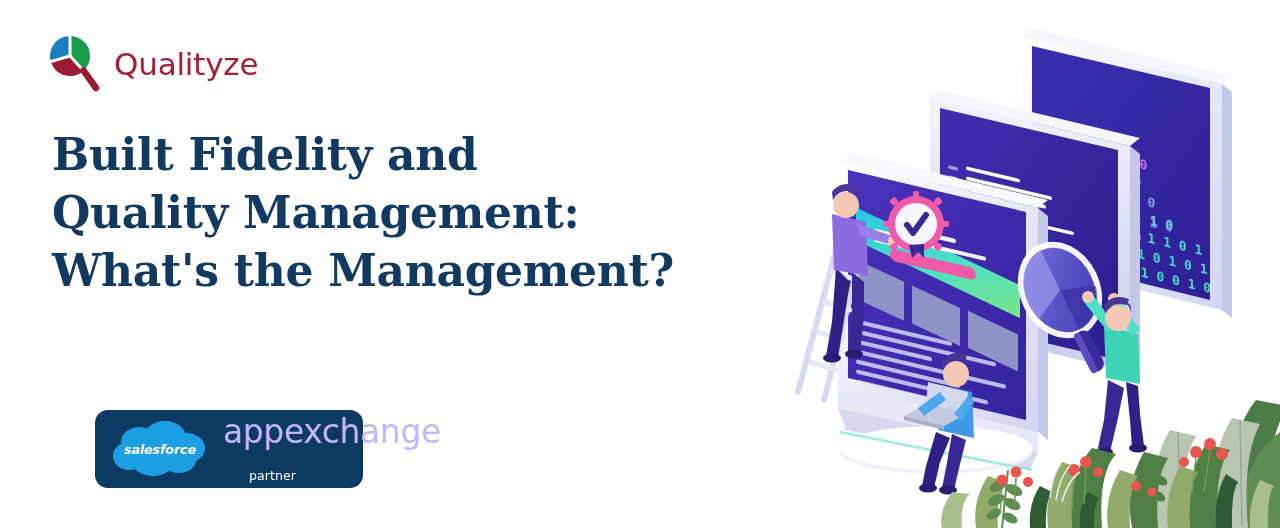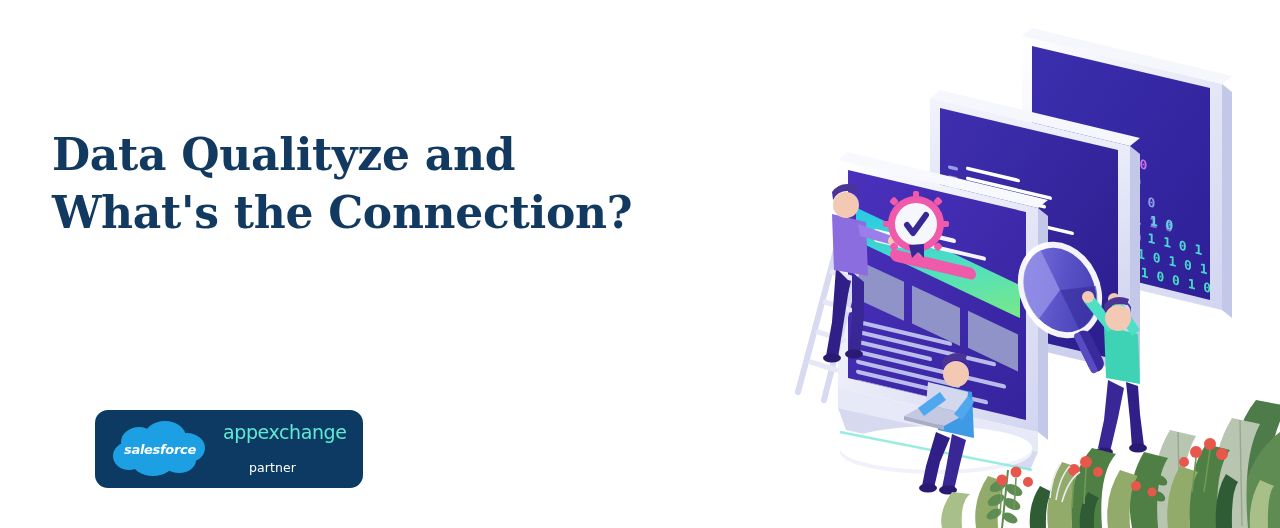--- a/index.html
+++ b/index.html
@@ -98,23 +98,23 @@
     font-size: 13px;
     font-weight: 700;
     font-style: italic;
     color: #ffffff;
     letter-spacing: -0.3px;
     padding-top: 1px;
   }
   .sf-right { margin-left: 12px; display: flex; flex-direction: column; }
   .sf-appexchange {
     font-family: "DejaVu Sans", sans-serif;
-    font-size: 19px;
+    font-size: 33px;
     font-weight: 400;
-    color: #5eead4;
+    color: #c4b5fd;
     line-height: 1.05;
     letter-spacing: -0.4px;
   }
   .sf-partner {
     font-family: "DejaVu Sans", sans-serif;
     font-size: 12.5px;
     font-weight: 400;
     color: #ffffff;
     margin-top: 18px;
     margin-left: 26px;
@@ -131,24 +131,47 @@
   }
   .illustration svg { display: block; width: 540px; height: 528px; }
 </style>
 </head>
 <body>
 
 <div class="banner">
 
   <div class="left-content">
 
+    <div class="logo-row">
+      <span class="logo-mark">
+        <svg viewBox="0 0 54 56" width="54" height="56" aria-hidden="true">
+
+          <g transform="translate(22,20)">
+
+            <path d="M0,0 L0,-20 A20,20 0 0,0 -19.2,5.6 Z" fill="#1a7ec2"></path>
+
+            <path d="M0,0 L0,-20 A20,20 0 0,1 13.5,14.8 Z" fill="#189a4a"></path>
+
+            <path d="M0,0 L13.5,14.8 A20,20 0 0,1 -19.2,5.6 Z" fill="#9b1b33"></path>
+
+            <path d="M0,0 L0,-21" stroke="#ffffff" stroke-width="3" fill="none" stroke-linecap="round"></path>
+            <path d="M0,0 L14.2,15.6" stroke="#ffffff" stroke-width="3" fill="none" stroke-linecap="round"></path>
+            <path d="M0,0 L-20.2,5.9" stroke="#ffffff" stroke-width="3" fill="none" stroke-linecap="round"></path>
+          </g>
+
+          <path d="M35.5,34.5 L48,52" stroke="#9b1b33" stroke-width="6.5" stroke-linecap="round" fill="none"></path>
+        </svg>
+      </span>
+      <span class="logo-word">Qualityze</span>
+    </div>
 
     <h1 class="headline">
-      <span class="hl-line">Data Qualityze and</span>
-      <span class="hl-line">What's the Connection?</span>
+      <span class="hl-line">Built Fidelity and</span>
+      <span class="hl-line">Quality Management:</span>
+      <span class="hl-line">What's the Management?</span>
     </h1>
 
 
     <div class="sf-badge">
       <span class="sf-cloud-wrap">
         <svg class="sf-cloud" viewBox="0 0 102 58" aria-hidden="true">
           <g fill="#1ca0e3">
             <ellipse cx="30" cy="22" rx="18" ry="15"></ellipse>
             <ellipse cx="56" cy="17" rx="21" ry="16"></ellipse>
             <ellipse cx="78" cy="28" rx="18" ry="15"></ellipse>

